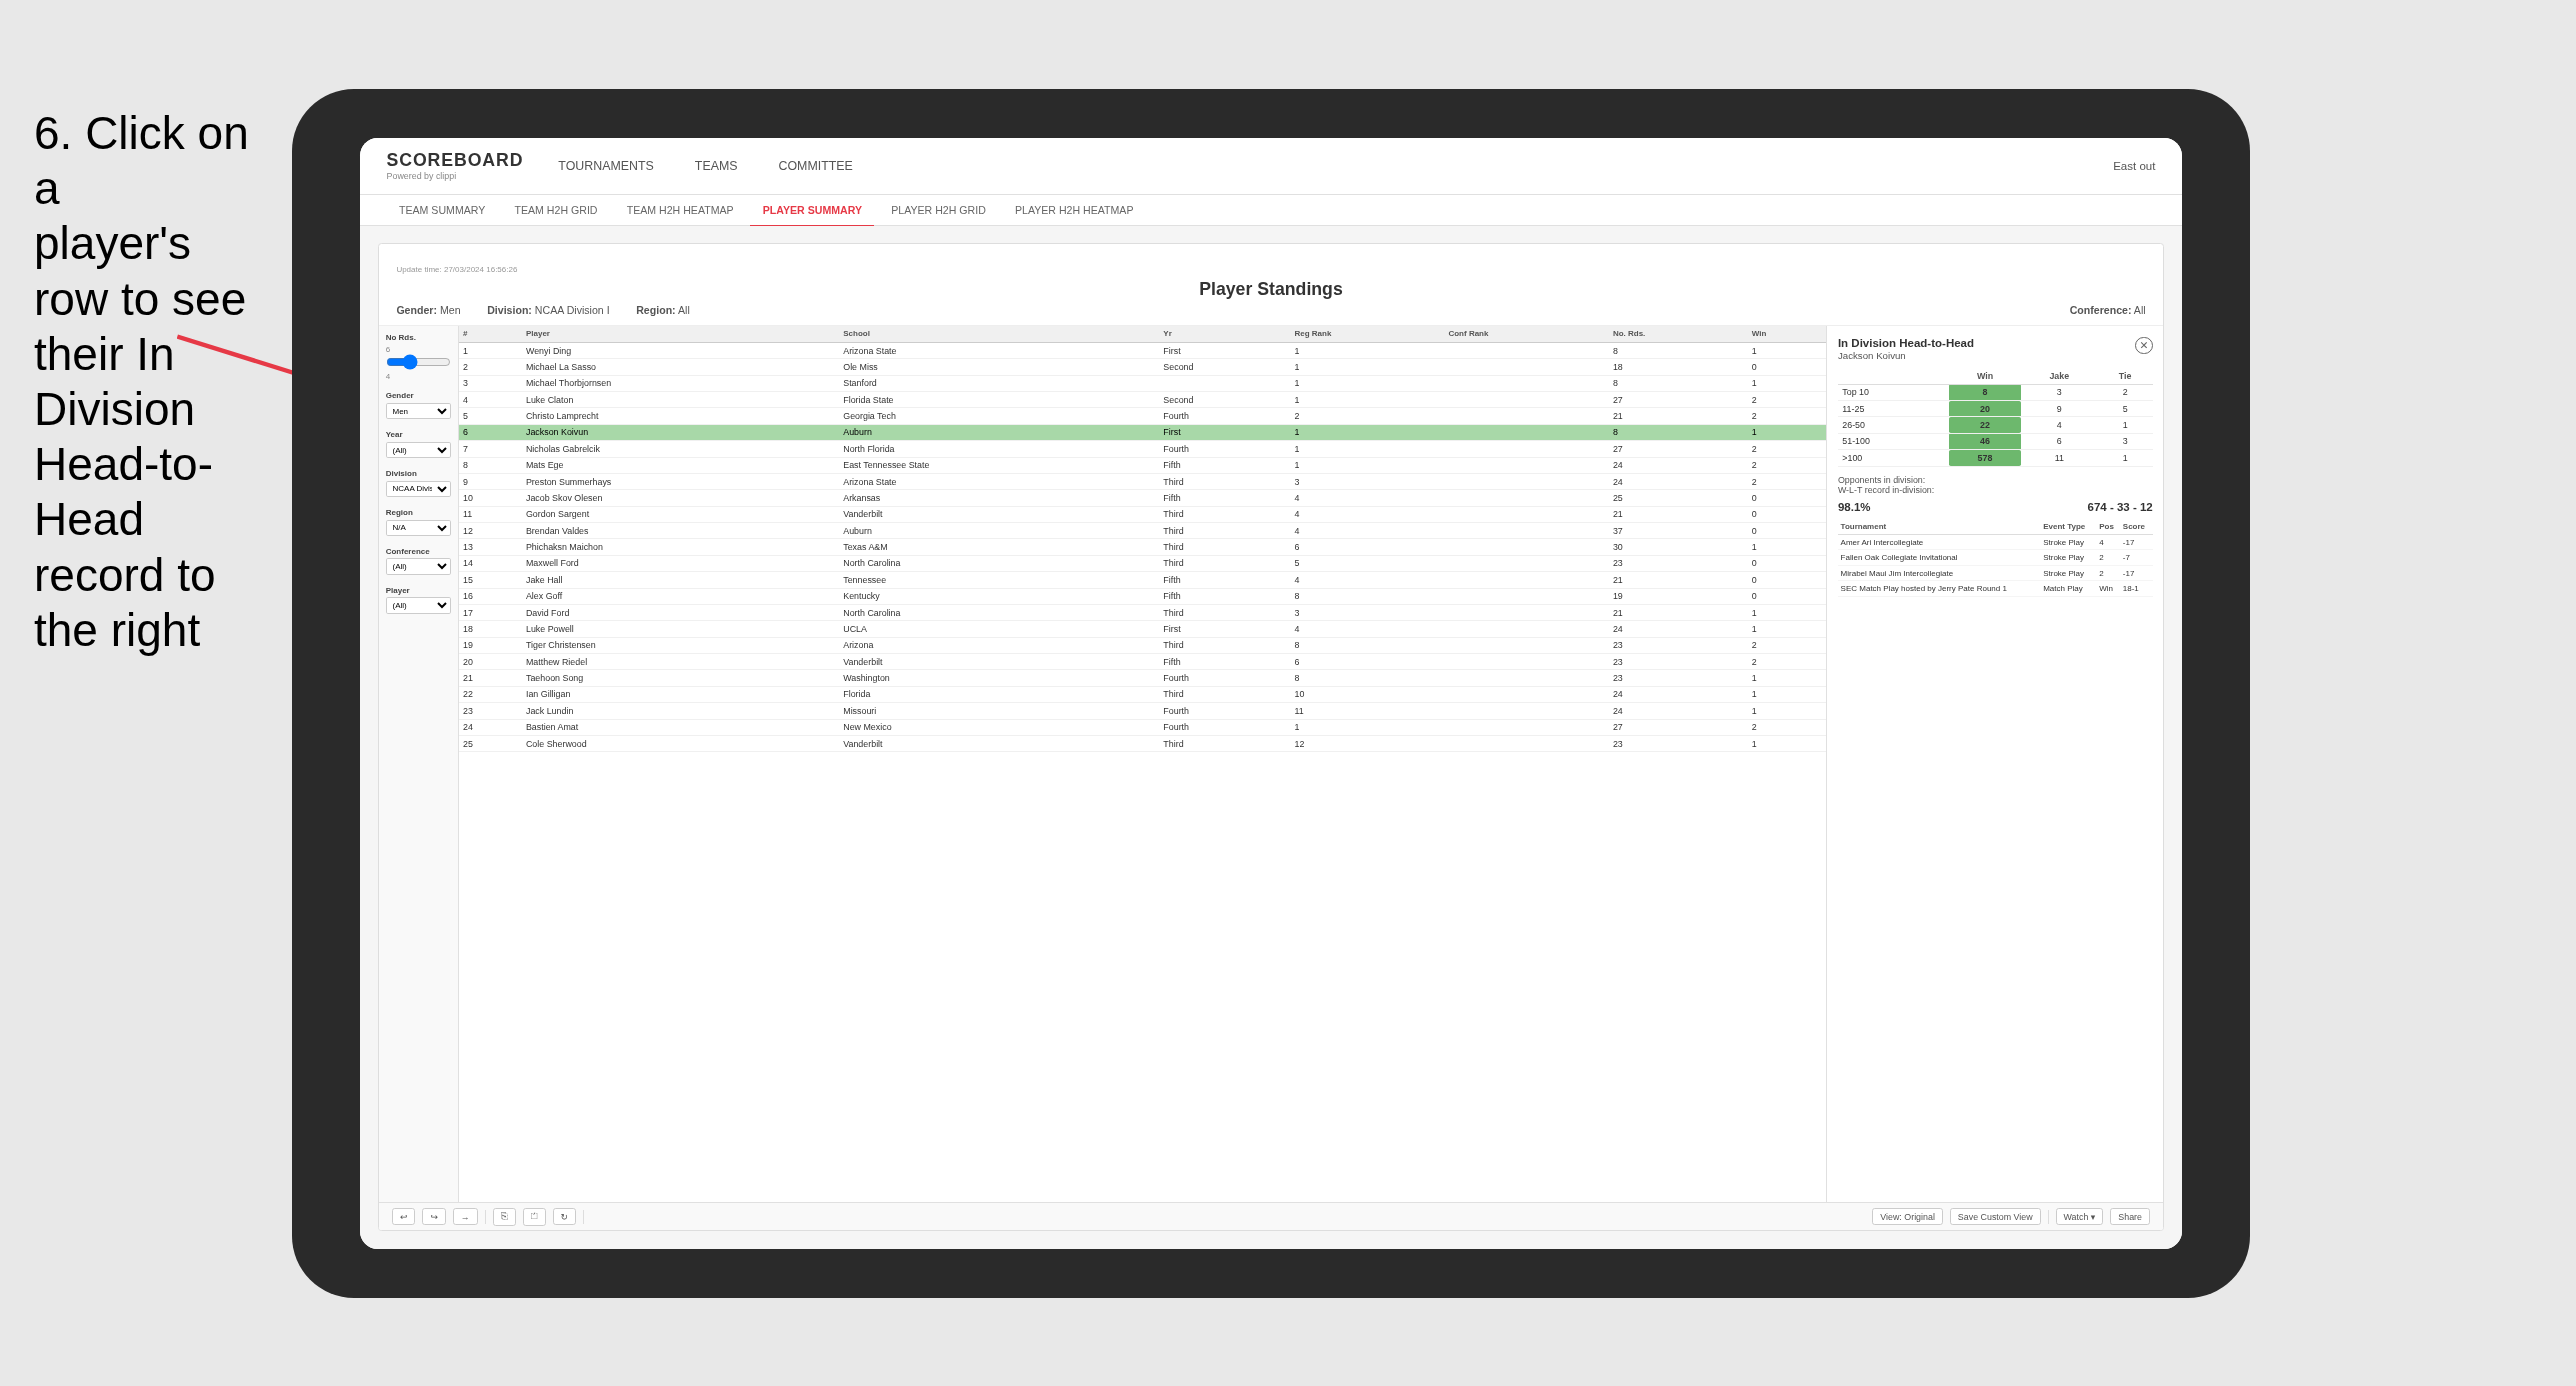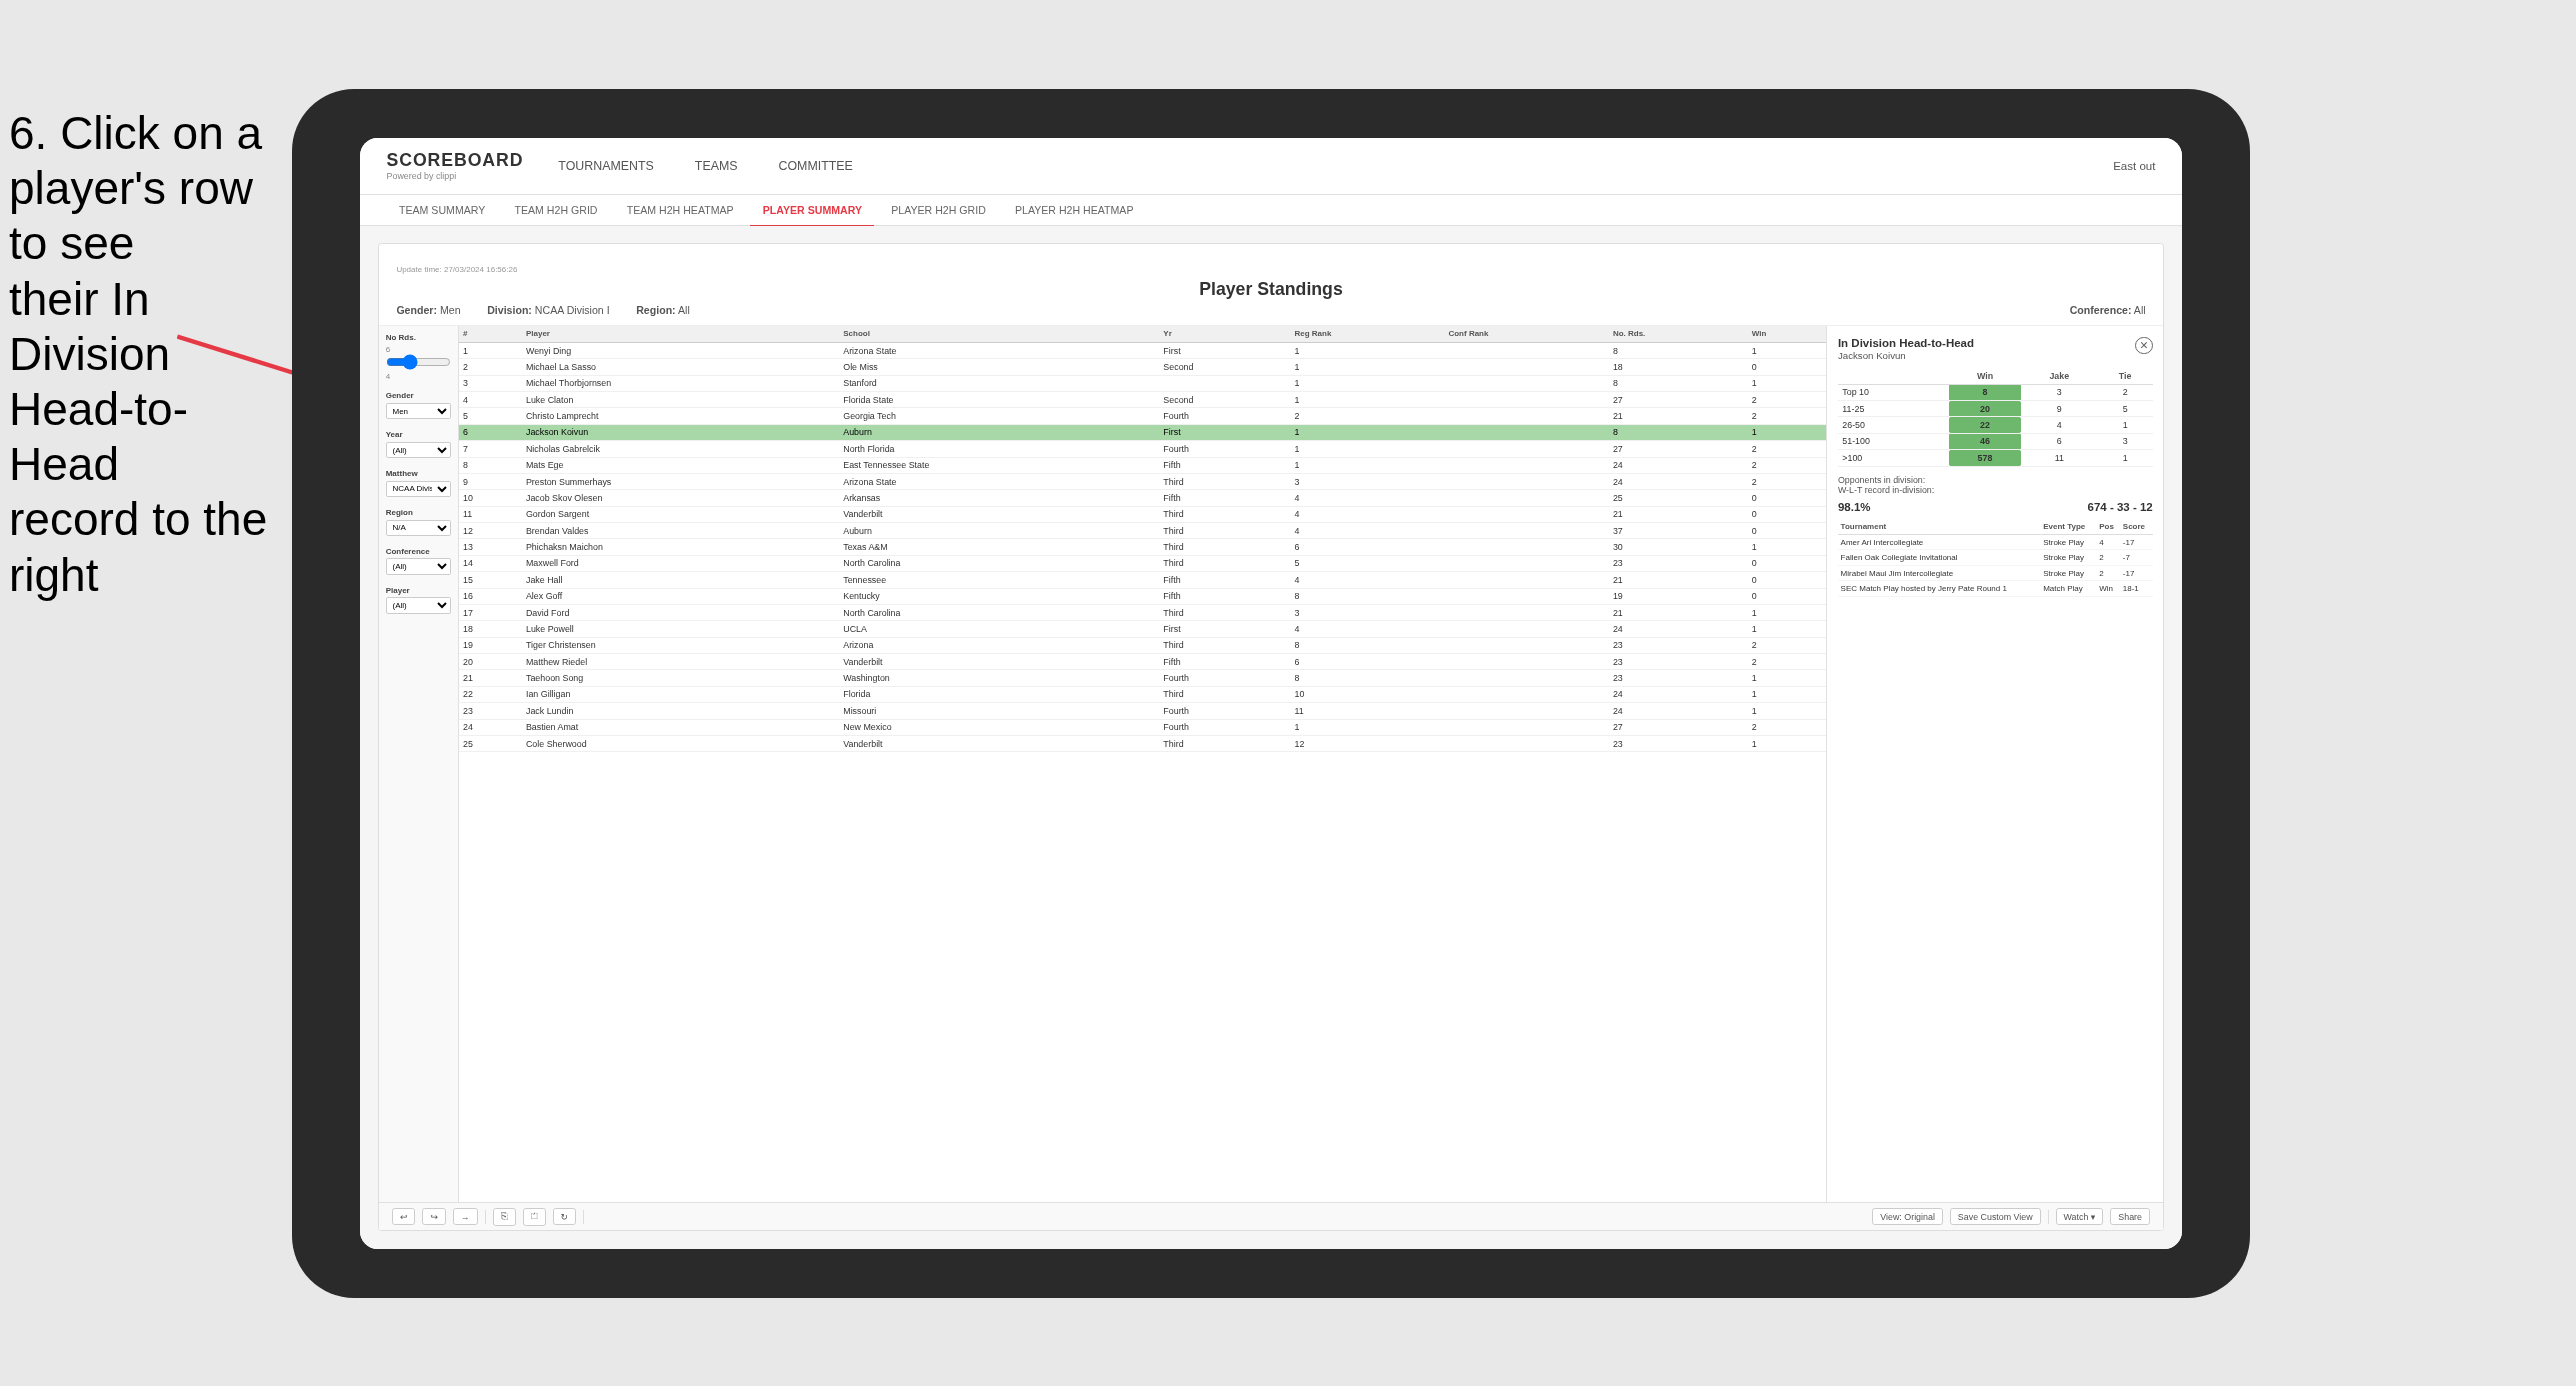--- a/index.html
+++ b/index.html
@@ -15,21 +15,21 @@
     
     .instruction-text {
       position: absolute;
       left: 0;
       top: 106px;
       width: 275px;
       font-size: 46px;
       font-weight: 400;
       line-height: 1.2;
       color: #000;
-      padding-left: 9px;
+      padding-left: 34px;
     }
 
     
     .tablet-frame {
       position: absolute;
       left: 292px;
       top: 89px;
       width: 1958px;
       height: 1209px;
       background: #2a2a2a;
@@ -492,21 +492,21 @@
                 <option>Men</option>
               </select>
             </div>
             <div class="filter-group">
               <div class="filter-group-label">Year</div>
               <select class="filter-select">
                 <option>(All)</option>
               </select>
             </div>
             <div class="filter-group">
-              <div class="filter-group-label">Matthew</div>
+              <div class="filter-group-label">Division</div>
               <select class="filter-select">
                 <option>NCAA Division I</option>
               </select>
             </div>
             <div class="filter-group">
               <div class="filter-group-label">Region</div>
               <select class="filter-select">
                 <option>N/A</option>
               </select>
             </div>

